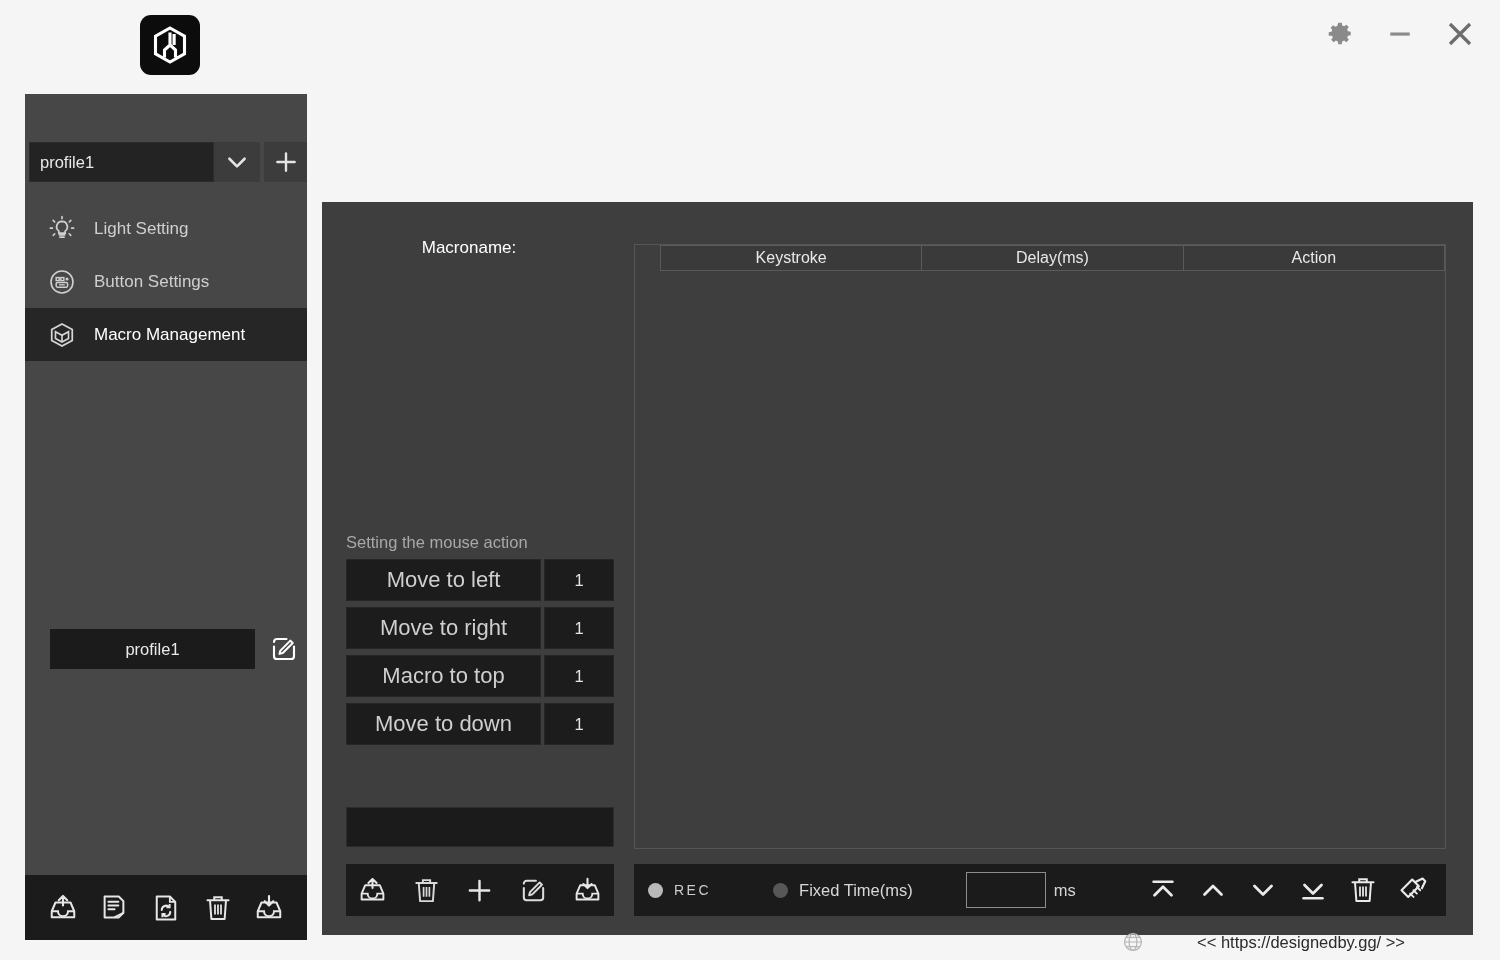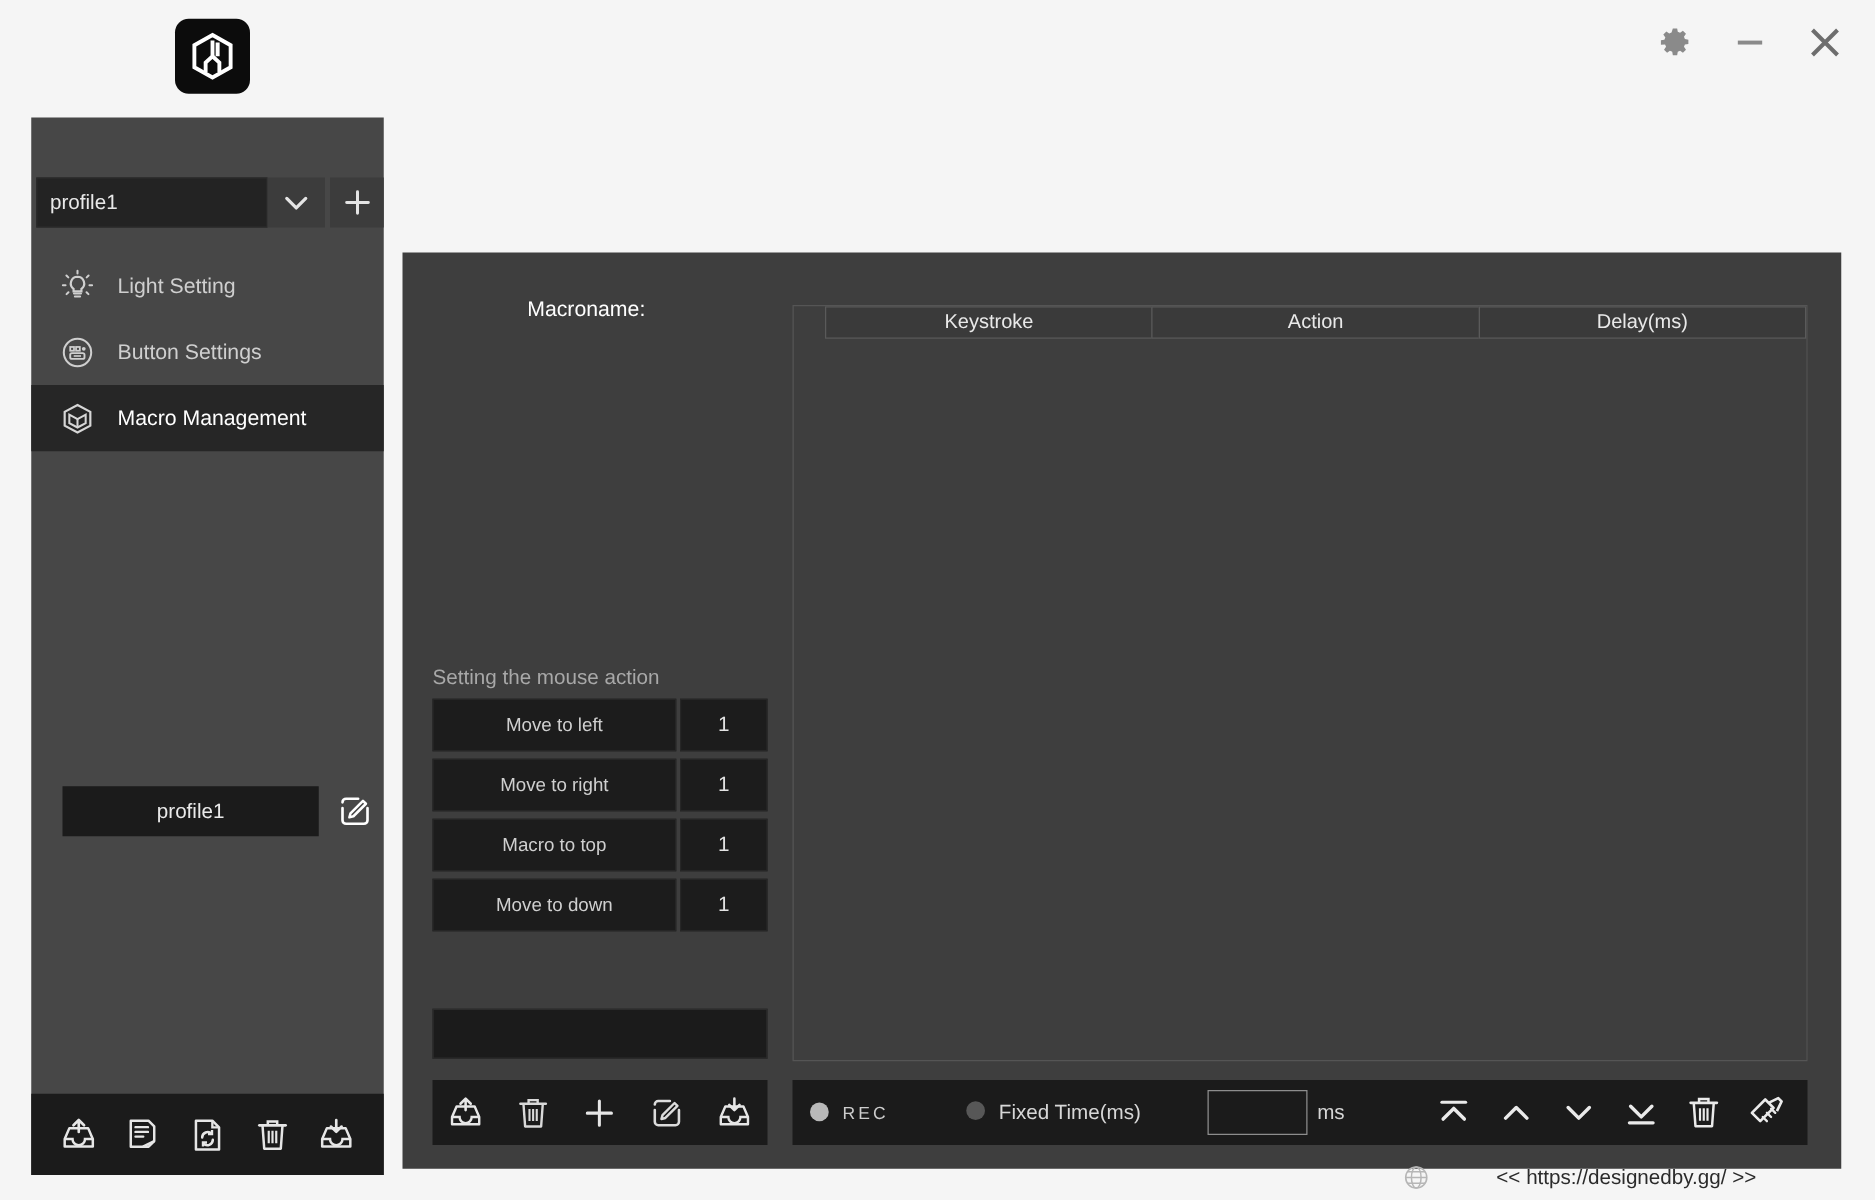--- a/index.html
+++ b/index.html
@@ -172,21 +172,21 @@
   }
   .move-row {
     display: flex;
     height: 42px;
     margin-bottom: 6px;
   }
   .move-btn {
     flex: 1;
     background: #1c1c1c;
     color: #cfcfcf;
-    font-size: 15px;
+    font-size: 22px;
     display: flex; align-items: center; justify-content: center;
     cursor: pointer;
     border: 1px solid #262626;
   }
   .move-val {
     width: 70px;
     margin-left: 3px;
     background: #1c1c1c;
     color: #e2e2e2;
     font-size: 16.5px;
@@ -247,21 +247,21 @@
   }
 
   .rec-bar {
     position: absolute;
     left: 312px; top: 662px;
     width: 812px; height: 52px;
     background: #1b1b1b;
     display: flex; align-items: center;
   }
   .radio-item {
-    display: flex; align-items: flex-start;
+    display: flex; align-items: center;
     cursor: pointer;
     margin-left: 14px;
   }
   .radio-dot {
     width: 15px; height: 15px;
     border-radius: 50%;
     margin-right: 11px;
     flex: 0 0 auto;
   }
   .radio-dot.on  { background: #b9b9b9; }
@@ -517,22 +517,22 @@
           <path d="M12 2.4 L12 9.8 M8.6 6.6 L12 10 L15.4 6.6" fill="none" stroke="#e6e6e6" stroke-width="1.7" stroke-linecap="round" stroke-linejoin="round"></path>
           <path d="M3 14.6 L6 7.6 L18 7.6 L21 14.6 L21 19.4 L3 19.4 Z" fill="none" stroke="#e6e6e6" stroke-width="1.6" stroke-linejoin="round"></path>
           <path d="M3 14.6h5a4 4 0 0 0 8 0h5" fill="none" stroke="#e6e6e6" stroke-width="1.6"></path>
         </svg>
       </div>
     </div>
 
     <div class="table-wrap">
       <div class="table-head">
         <div class="th">Keystroke</div>
+        <div class="th">Delay(ms)</div>
         <div class="th">Action</div>
-        <div class="th">Delay(ms)</div>
       </div>
       <div class="table-body"></div>
     </div>
 
     <div class="rec-bar">
       <div class="radio-item">
         <span class="radio-dot on"></span>
         <span class="radio-label spaced">REC</span>
       </div>
       <div class="radio-item" style="margin-left:62px;">

